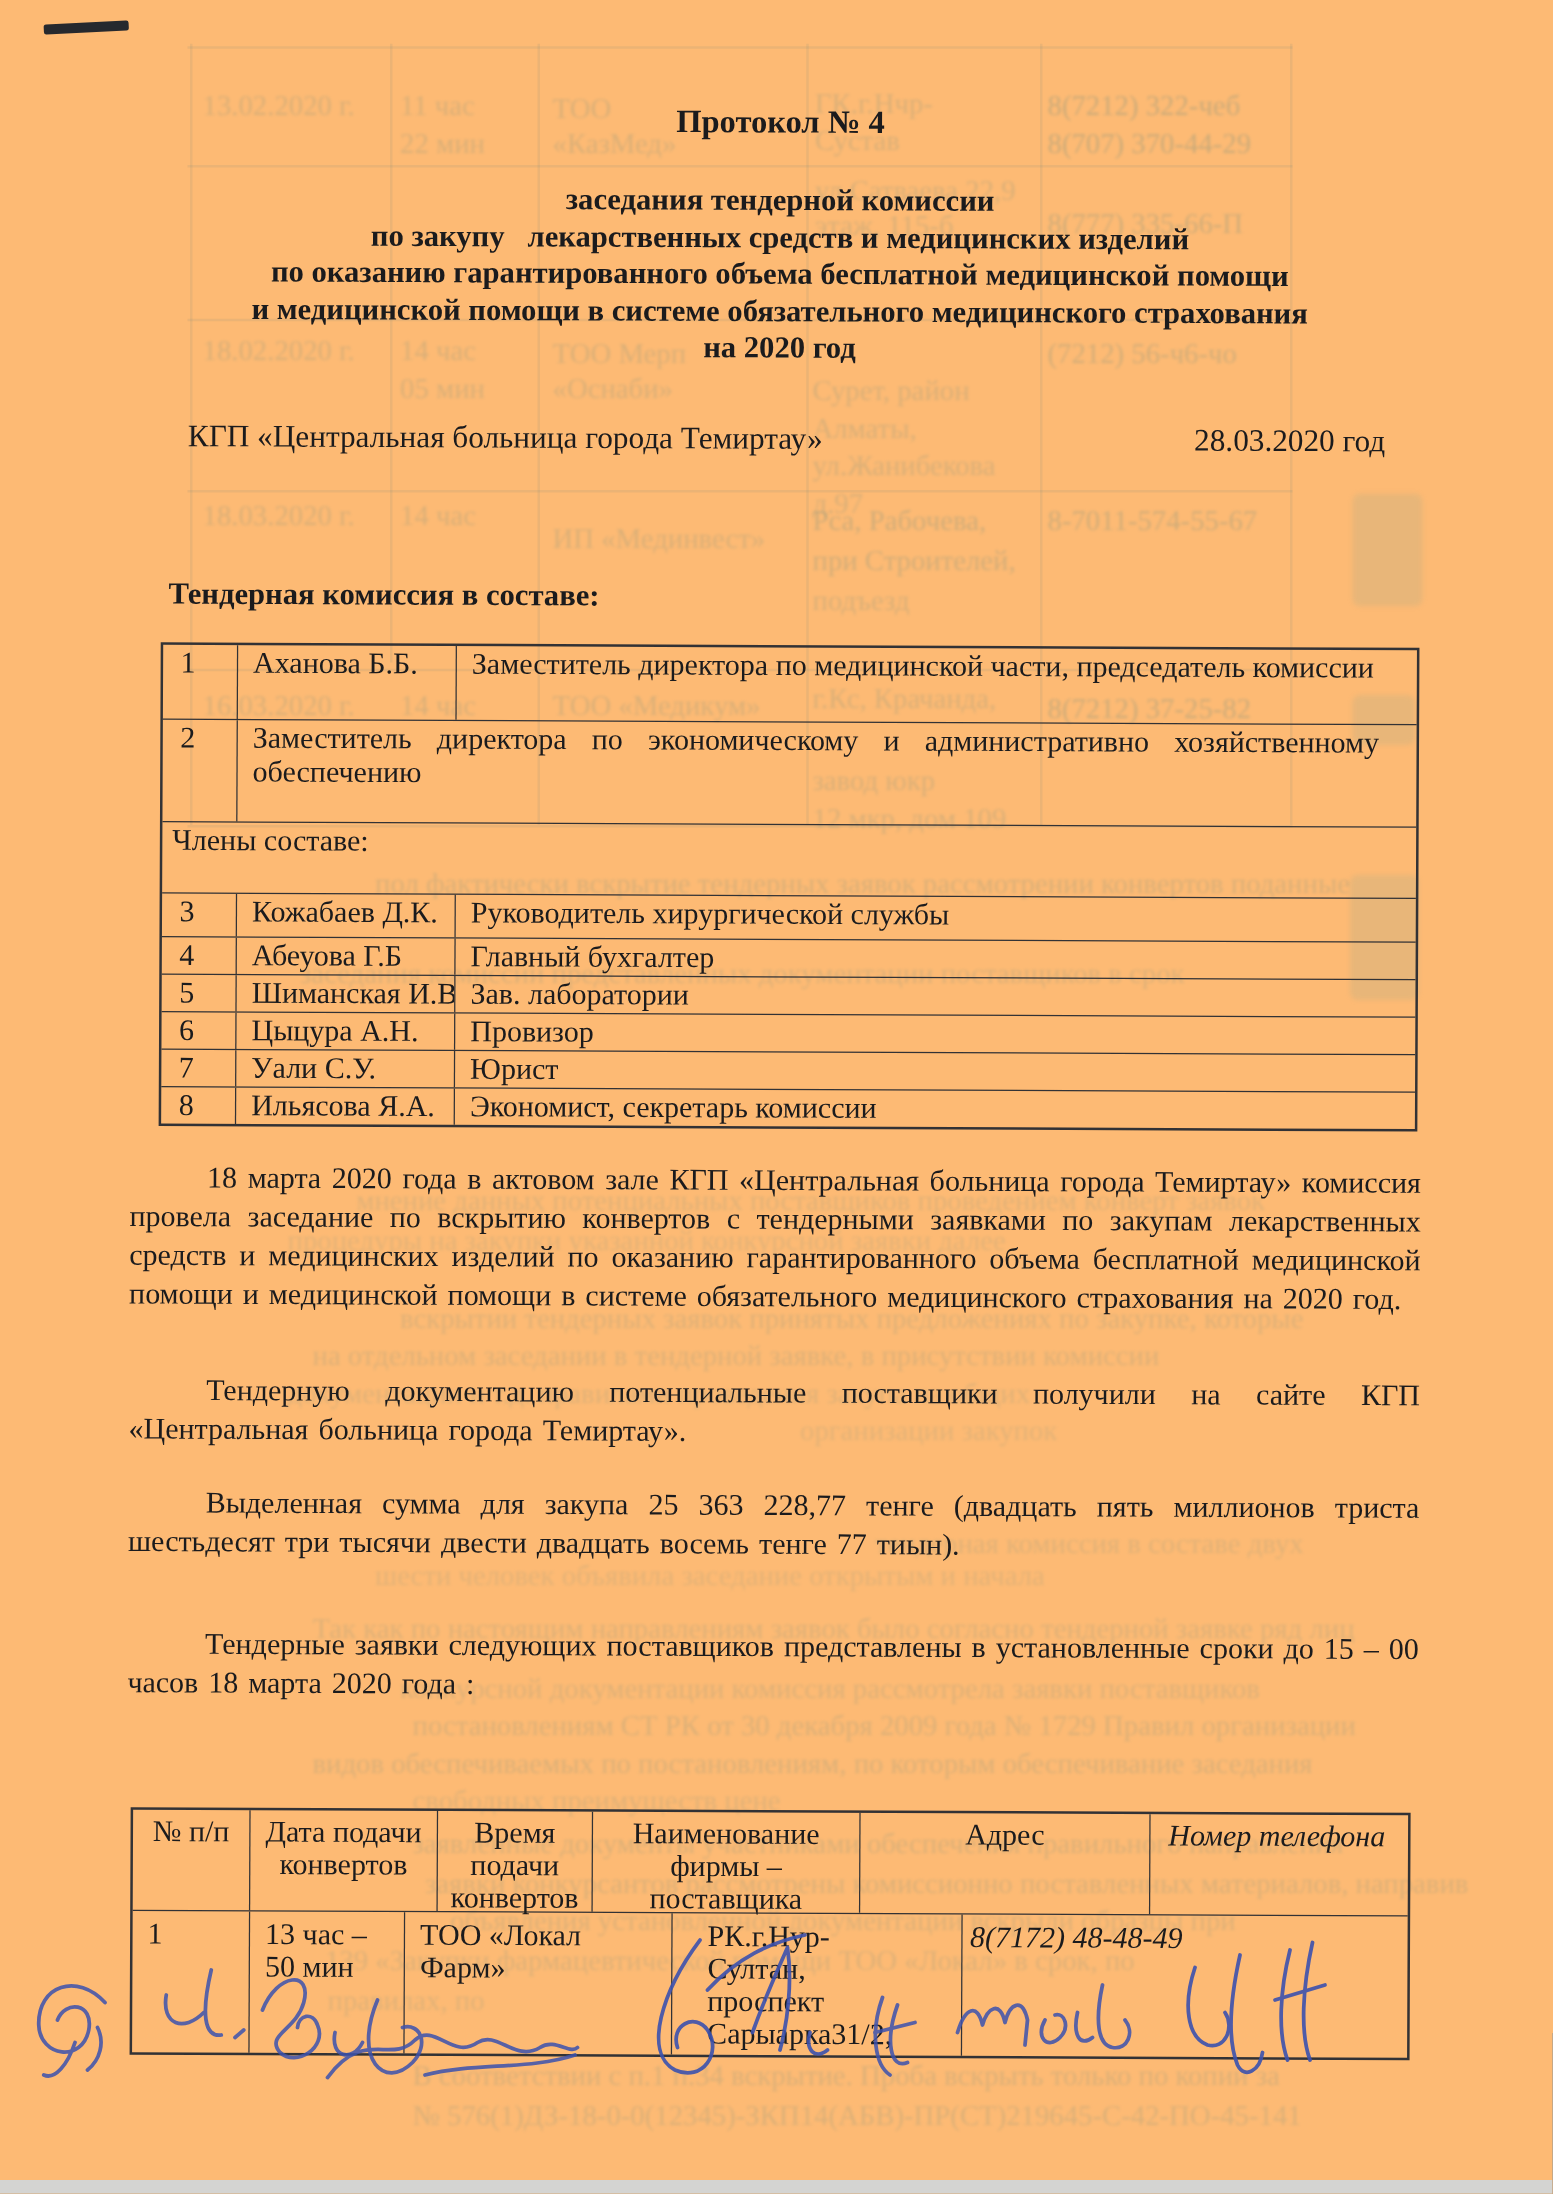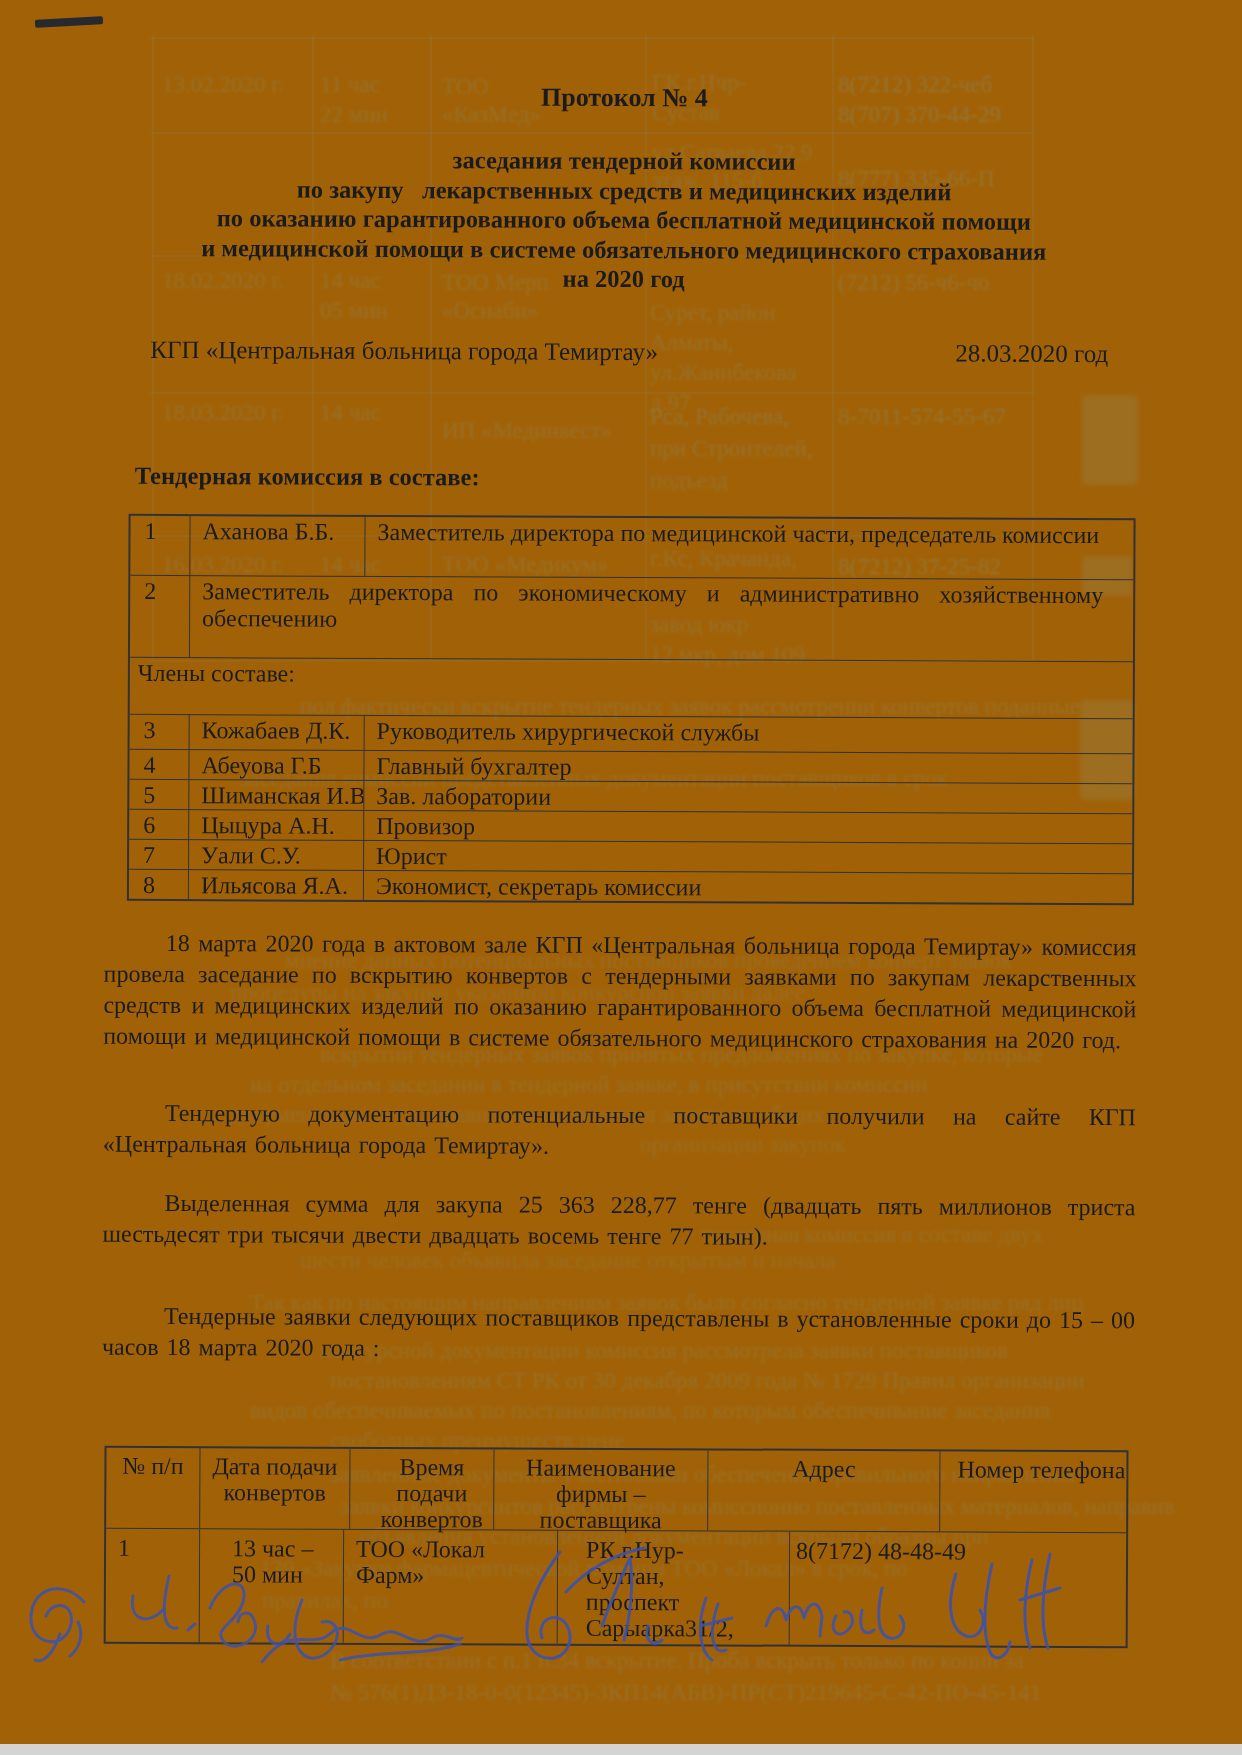--- a/index.html
+++ b/index.html
@@ -1,16 +1,16 @@
 <!DOCTYPE html>
 <html><head>
 <meta charset="utf-8">
 <style>
   html,body{margin:0;padding:0;background:#9a9a98;}
-  .page{position:relative;width:1242px;height:1755px;background:#a16207;overflow:hidden;
+  .page{position:relative;width:1242px;height:1755px;background:#fdba74;overflow:hidden;
         font-family:"Liberation Serif",serif;color:#1b1b1d;}
   .skew{position:absolute;inset:0;transform:rotate(0.25deg);}
   
   .scan-dash{position:absolute;left:35px;top:18px;width:68px;height:8px;background:#26292e;
              transform:rotate(-3deg);border-radius:2px;}
   .bottom-strip{position:absolute;left:0;top:1744px;width:1242px;height:11px;background:#d4d4d2;}
   
   #bleed-layer{position:absolute;inset:0;pointer-events:none;}
   .bt{position:absolute;white-space:nowrap;color:#7e927e;opacity:.27;filter:blur(1.1px);
       font-size:23px;font-family:"Liberation Serif",serif;}
@@ -38,22 +38,22 @@
   
   .para{position:absolute;left:104px;width:1033px;font-size:24px;line-height:31px;
         text-align:justify;text-indent:62px;word-spacing:2px;}
   .p1{top:930px;} .p2{top:1100px;} .p3{top:1190px;} .p4{top:1303px;}
   
   .t2{position:absolute;left:107px;top:1448px;width:1020px;border:2px solid #323235;
       font-size:24px;line-height:26px;box-sizing:content-box;}
   .t2 .hrow{display:flex;border-bottom:1.6px solid #323235;height:80px;}
   .t2 .drow{display:flex;height:113px;}
   .t2 .cell{border-right:1.6px solid #323235;box-sizing:border-box;flex:none;}
-  .t2 .cell:last-child{border-right:none;}
-  .w1{width:94px;} .w2{width:150px;} .w3{width:124px;margin-left:20px;} .w4{width:214px;} .w5{width:232px;} .w6{width:202px;}
+  .t2 .cell:last-child{border-right:none;font-style:italic;}
+  .w1{width:94px;} .w2{width:150px;} .w3{width:124px;} .w4{width:214px;} .w5{width:232px;} .w6{width:202px;}
   .hcell{text-align:center;padding-top:5px;}
   .dcell{padding:6px 6px 0 12px;}
   .nowrap{white-space:nowrap;padding-left:6px;}
   .inner-time{width:95px;} .inner-firm{width:170px;} .inner-addr{width:160px;margin-left:16px;}
   
   .sig-layer{position:absolute;left:0;top:1530px;width:1242px;height:225px;pointer-events:none;}
 </style>
 </head>
 <body>
 

